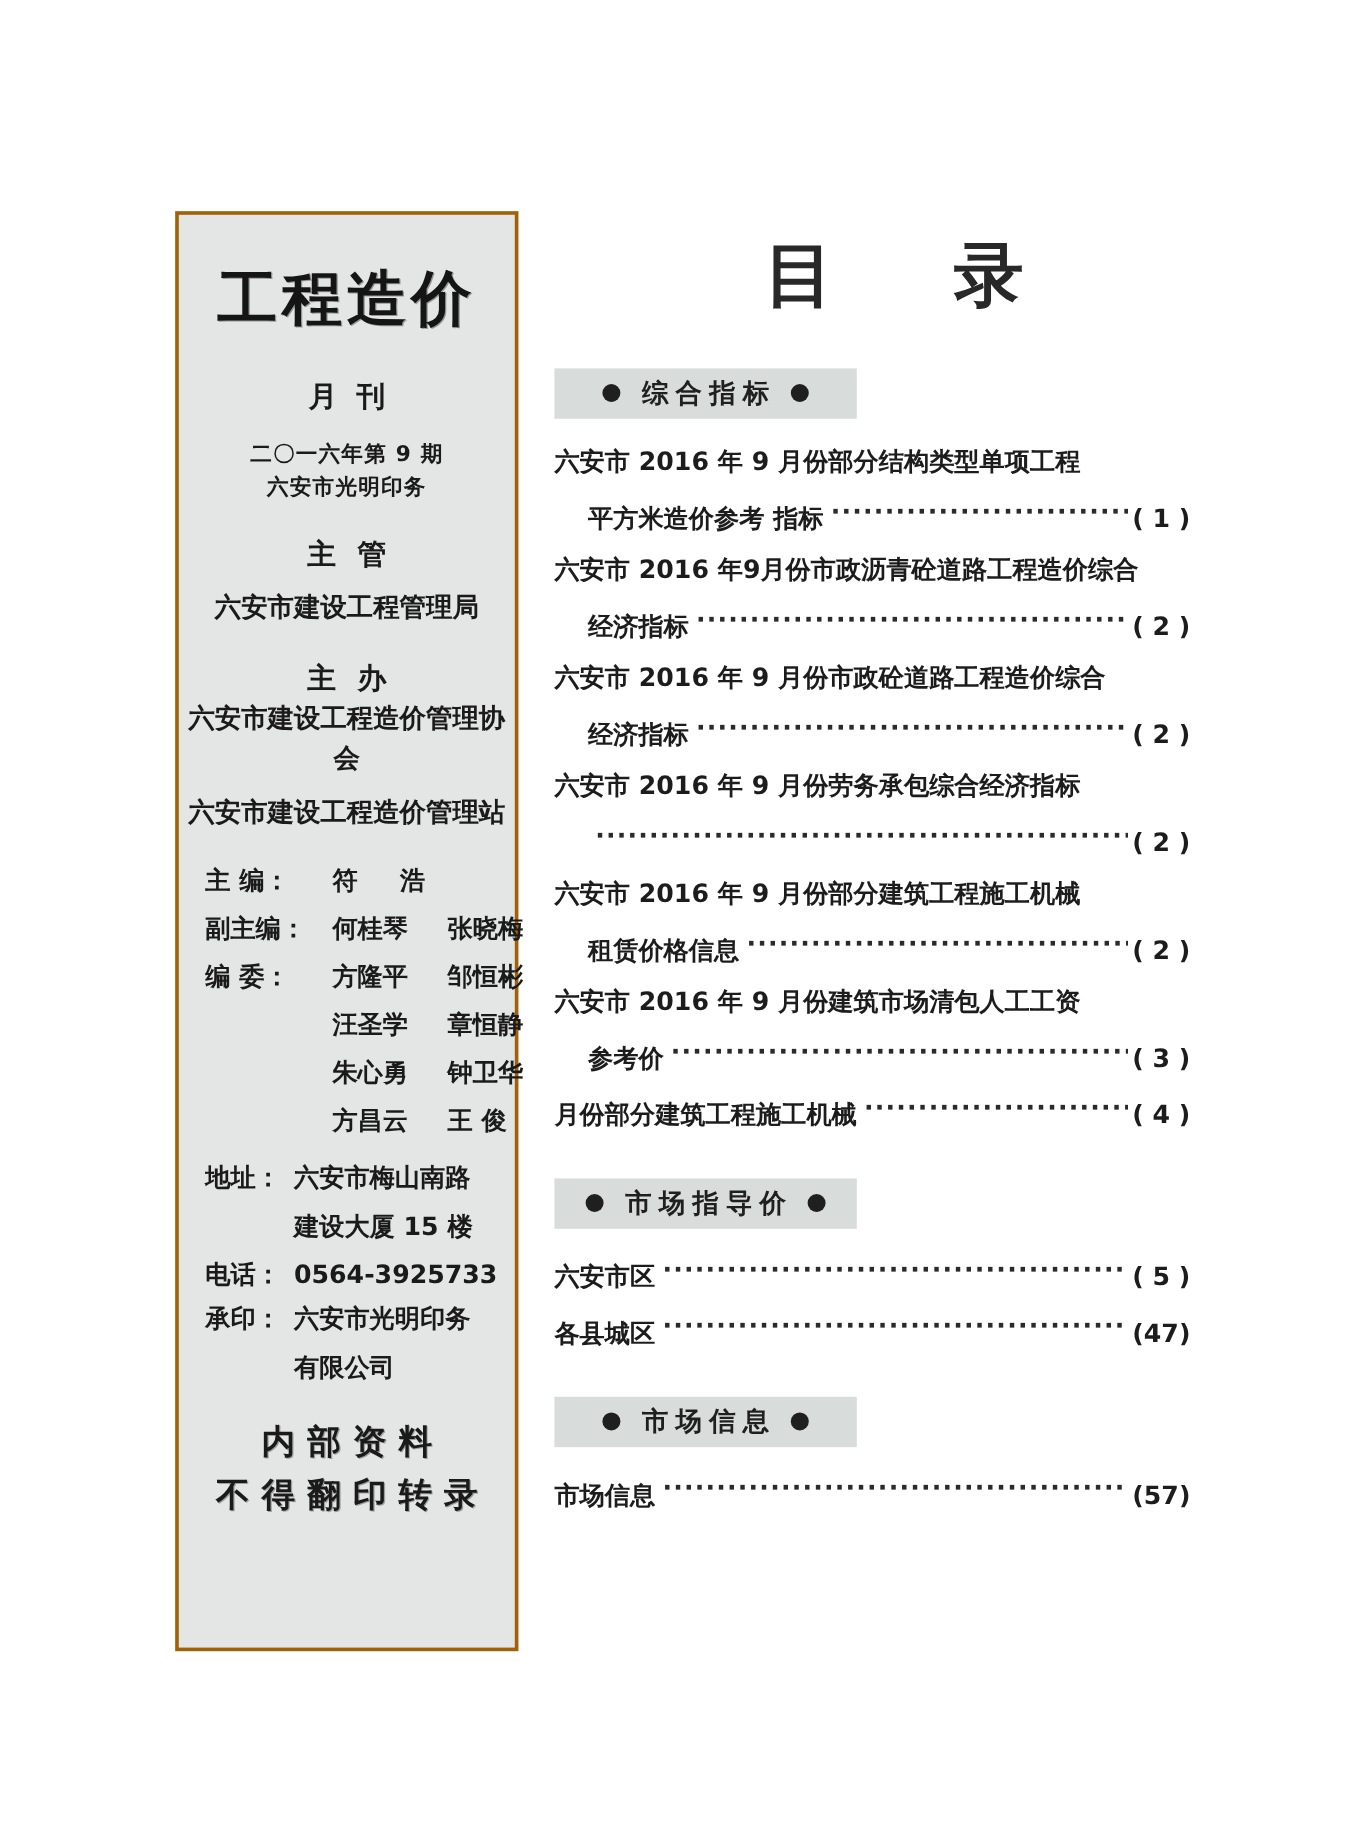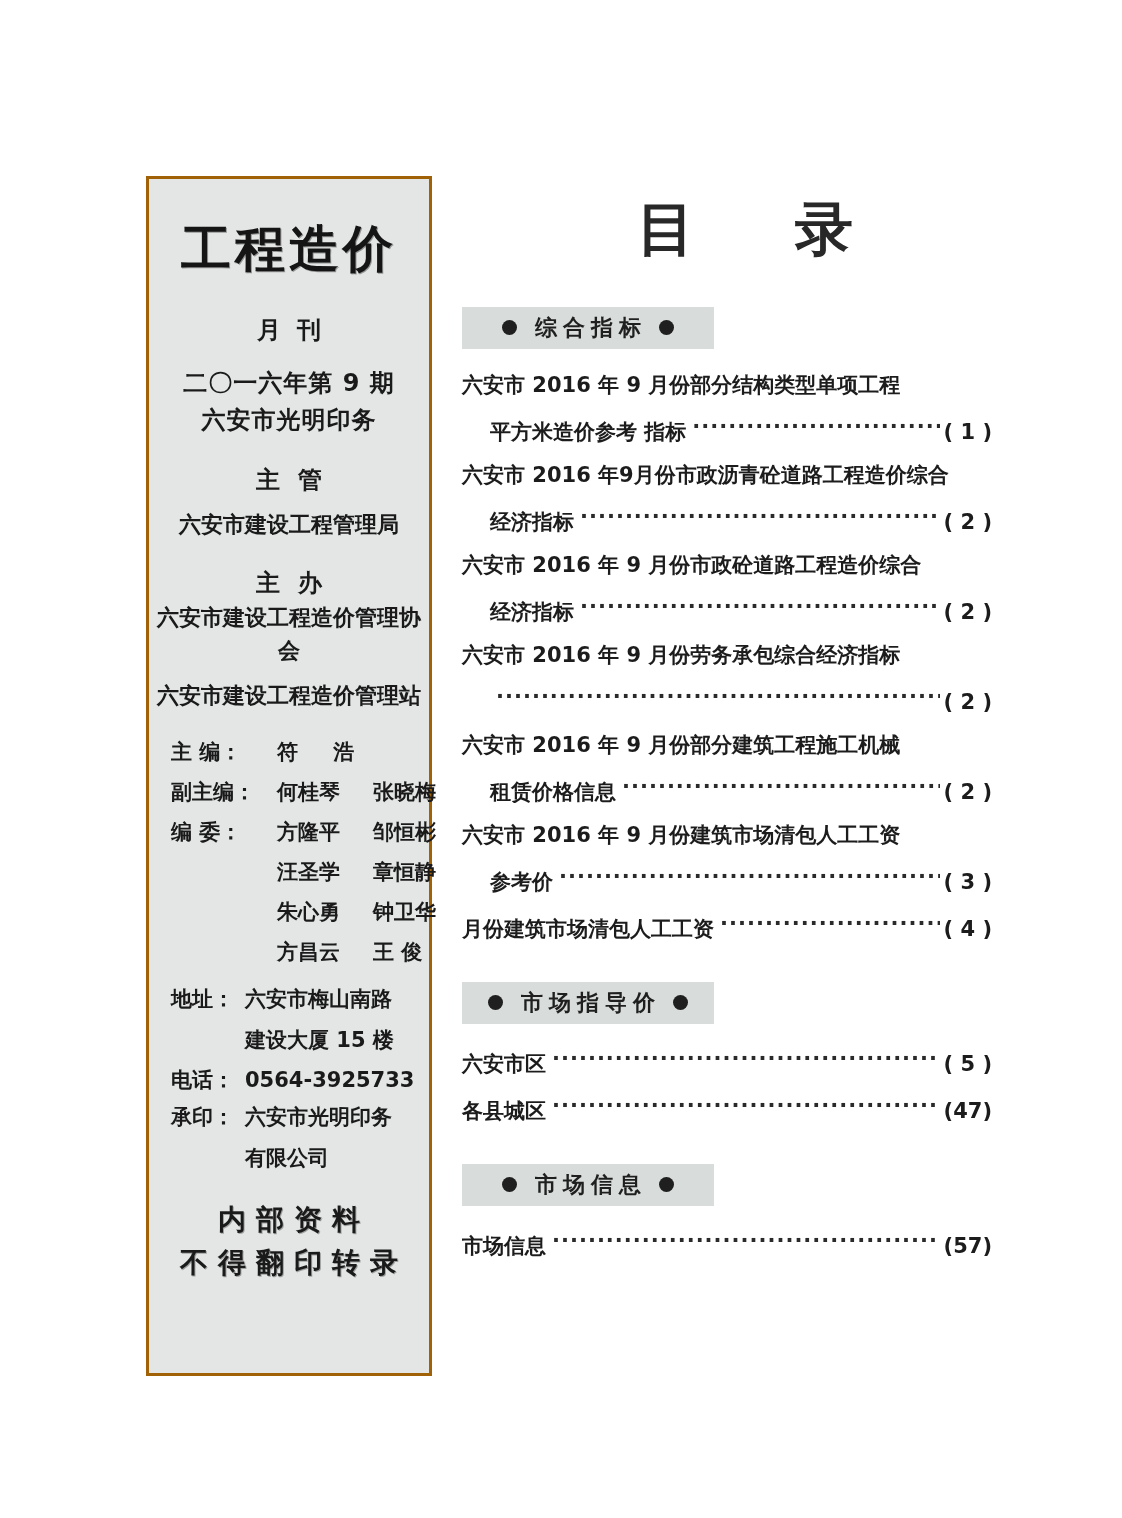--- a/index.html
+++ b/index.html
@@ -50,21 +50,21 @@
     margin-top: 38px;
     font-size: 24px;
     font-weight: 700;
     letter-spacing: 16px;
     text-indent: 16px;
     color: #1a1a1a;
   }
 
   .issue-line {
     margin-top: 20px;
-    font-size: 24px;
+    font-size: 18px;
     font-weight: 700;
     letter-spacing: 1px;
     line-height: 1.45;
   }
   .issue-line.second { margin-top: 2px; }
 
   .role-head {
     margin-top: 26px;
     font-size: 24px;
     font-weight: 700;
@@ -392,21 +392,21 @@
     </div>
     <div class="entry-line indent">
       <span class="entry-text">参考价</span>
       <span class="leader"></span>
       <span class="page-num">( 3 )</span>
     </div>
   </div>
 
   <div class="entry">
     <div class="entry-line">
-      <span class="entry-text">月份建筑市场清包人工工资</span>
+      <span class="entry-text">月份部分建筑工程施工机械</span>
       <span class="leader"></span>
       <span class="page-num">( 4 )</span>
     </div>
   </div>
 
   <div class="section-bar">
     <span class="section-bar-text">
       <span class="bullet"></span>
       <span>市场指导价</span>
       <span class="bullet"></span>

